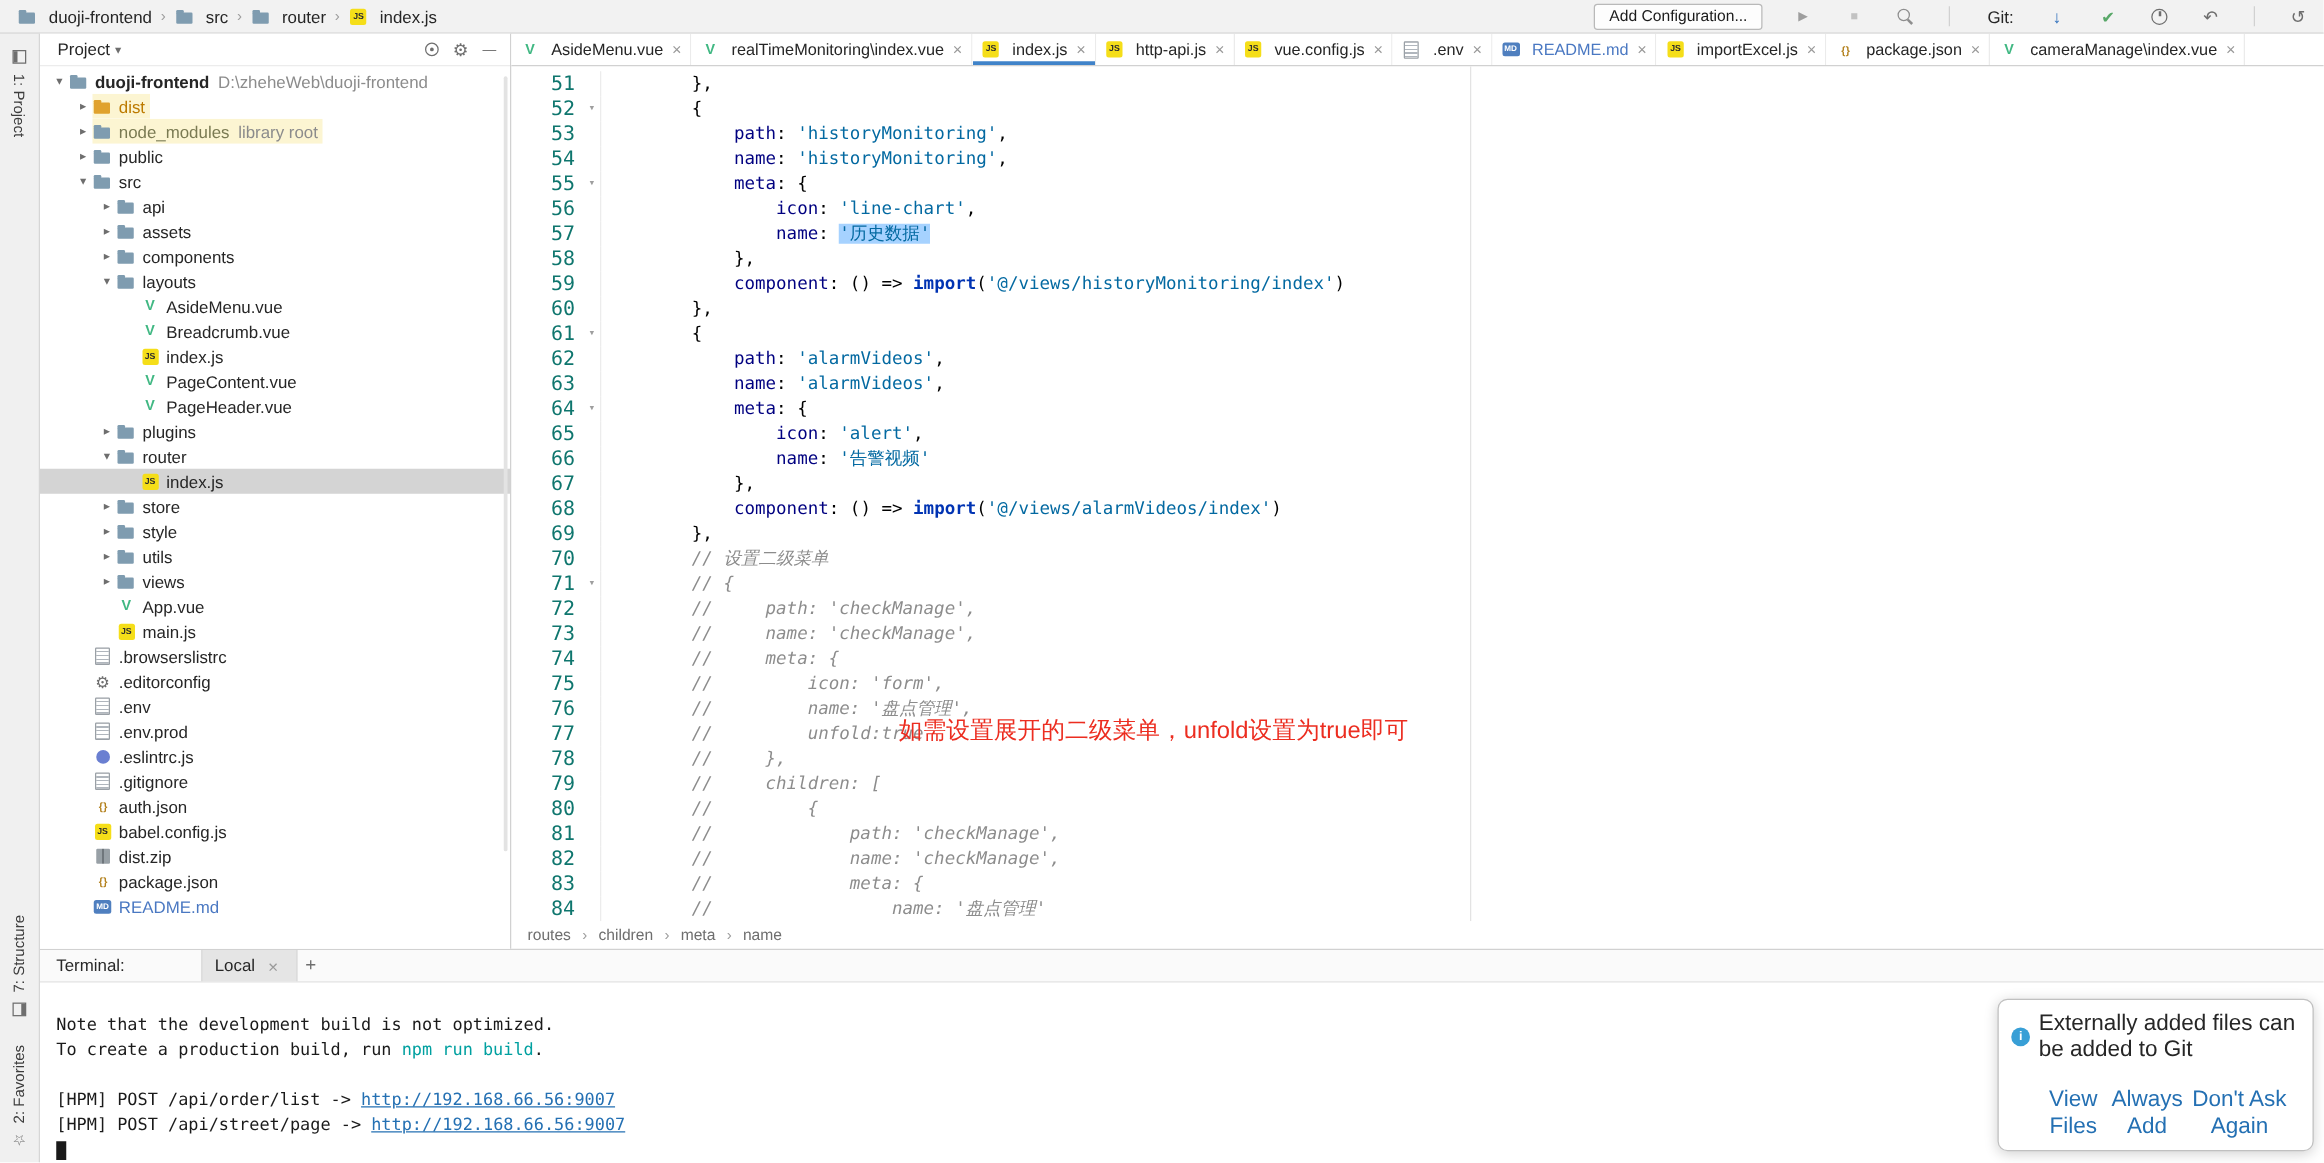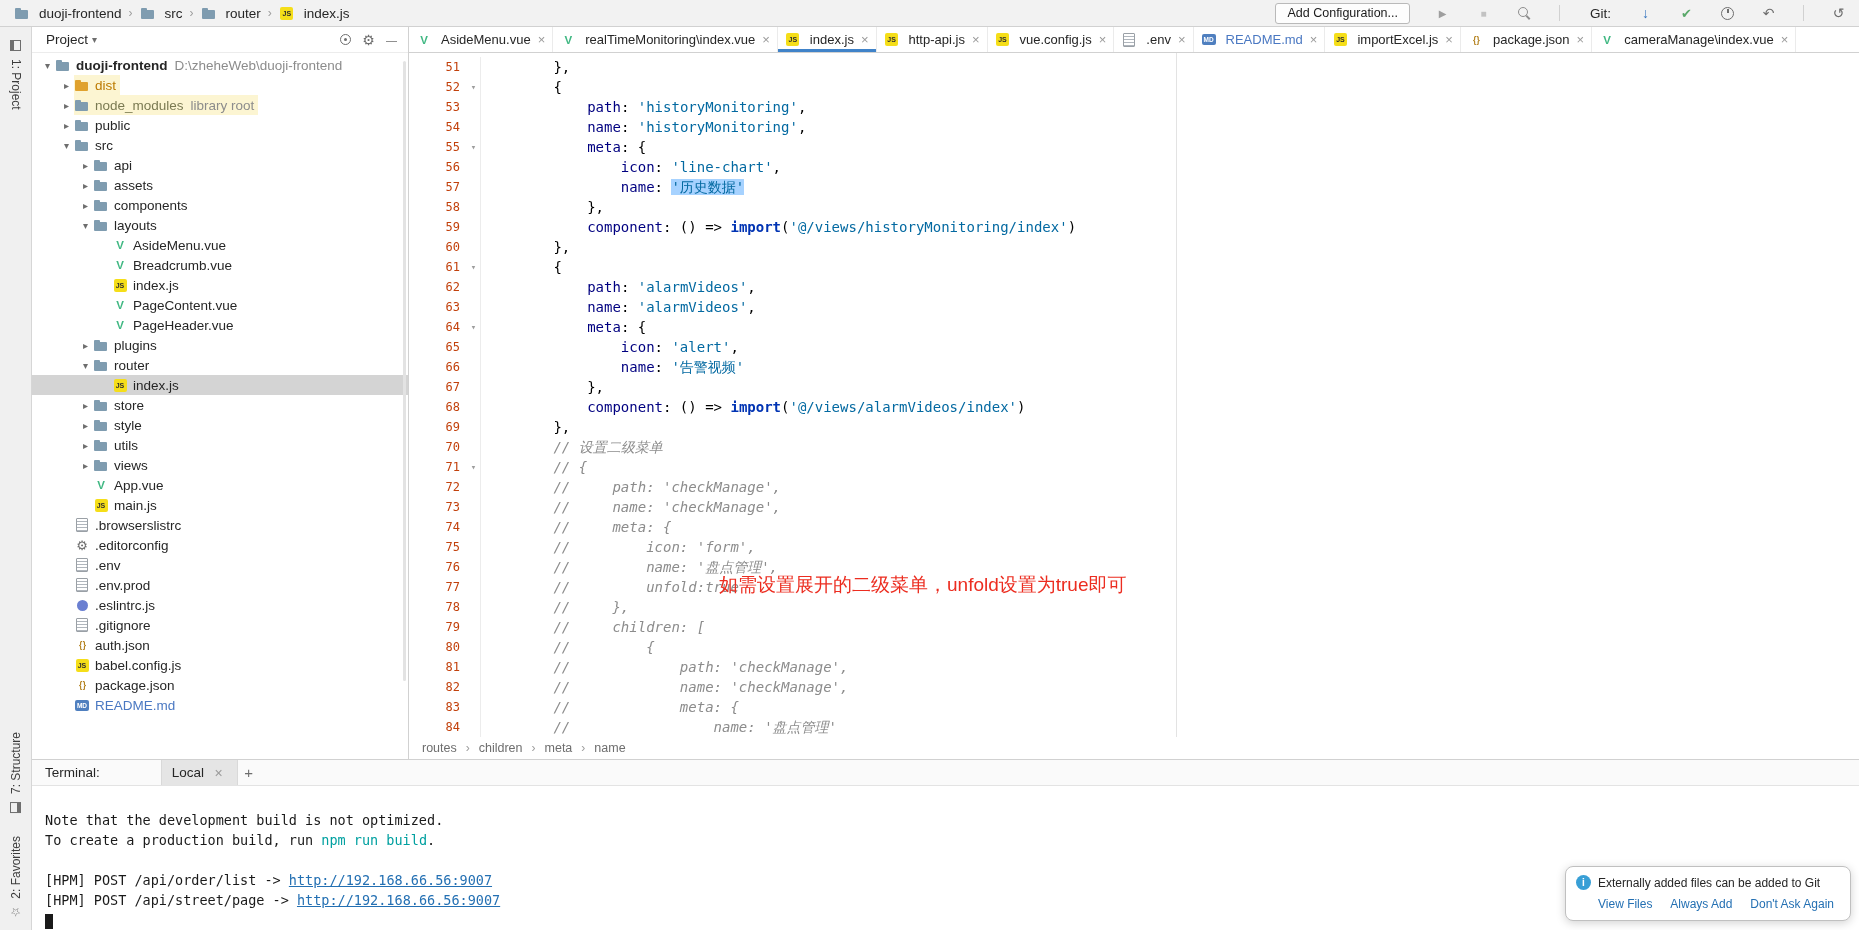--- a/index.html
+++ b/index.html
@@ -101,21 +101,21 @@
   .tabbar { height:26px; flex:none; display:flex; align-items:stretch; border-bottom:1px solid #d1d1d1; overflow:hidden; }
   .tab { display:flex; align-items:center; gap:4px; padding:0 7px; border-right:1px solid #ebebeb;
          font-size:13px; white-space:nowrap; position:relative; background:#fff; }
   .tab.active { box-shadow:inset 0 -3px 0 #4083c9; }
   .tab.mod .tlabel { color:#4a78c2; }
   .tclose { color:#9a9a9a; font-size:13px; margin-left:3px; }
 
   .code { flex:1; position:relative; font-family:"DejaVu Sans Mono","Liberation Mono",monospace;
           font-size:14px; line-height:20px; padding-top:4px; overflow:hidden; }
   .crow { display:flex; height:20px; }
-  .lnum { width:58px; flex:none; text-align:right; color:#c2410c; padding-right:7px; font-size:12px; }
+  .lnum { width:58px; flex:none; text-align:right; color:#0f766e; padding-right:7px; font-size:16px; }
   .foldc { width:14px; flex:none; text-align:center; color:#9e9e9e; font-size:9px; border-right:1px solid #ececec; }
   .cline { white-space:pre; padding-left:5px; }
   .tk-p { color:#000; }
   .tk-k { color:#000080; }
   .tk-s { color:#0369a1; }
   .tk-kw { color:#0033b3; font-weight:600; }
   .tk-c { color:#8c8c8c; font-style:italic; }
   .tk-hl { background:#a6d2ff; }
   .guide { position:absolute; left:767px; top:0; bottom:0; width:1px; background:#e3e3e3; }
   .annotation { position:absolute; left:310px; top:522px; font-size:19px; color:#ec2d20;
@@ -133,24 +133,24 @@
   .term-tab { display:flex; align-items:center; gap:6px; height:100%; padding:0 10px; background:#e5e5e5;
               border-left:1px solid #d9d9d9; border-right:1px solid #d9d9d9;margin-left:47px; }
   .term-content { flex:1; font-family:"DejaVu Sans Mono","Liberation Mono",monospace; font-size:13.5px;
                   line-height:20px; padding:24px 0 0 13px; color:#1a1a1a; }
   .tline { height:20px; white-space:pre; }
   .t-cmd { color:#00a0a0; }
   .t-url { color:#2470b3; text-decoration:underline; }
   .cursor { display:inline-block; width:8px; height:15px; background:#1a1a1a; vertical-align:middle; }
 
   
-  .notif { position:fixed; right:8px; bottom:9px; width:286px; background:#fff; border:1px solid #c0c0c0;
-           border-radius:8px; padding:8px 12px 9px 10px; box-shadow:0 2px 10px rgba(0,0,0,.18); font-size:12px; }
+  .notif { position:fixed; right:8px; bottom:9px; width:253px; background:#fff; border:1px solid #c0c0c0;
+           border-radius:8px; padding:8px 12px 9px 10px; box-shadow:0 2px 10px rgba(0,0,0,.18); font-size:18px; }
   .notif-row1 { display:flex; align-items:center; gap:7px; }
-  .notif-actions { display:flex; justify-content:space-between; margin-top:7px; padding:0 4px 0 22px; }
+  .notif-actions { display:flex; justify-content:space-between; margin-top:19px; padding:0 4px 0 22px;text-align:center; }
   .nlink { color:#2470b3; cursor:pointer; }
 </style>
 </head>
 <body>
 
 <div class="window">
 
   <div class="topbar">
     <div class="tb-crumbs">
         <span class="crumb">
@@ -439,20 +439,27 @@
               <div class="trow" style="padding-left: 27px;">
                 <span class="chev"></span>
                 <span class="tcont">
                   <span class="fi fi-js"></span>
                   <span class="tlabel">babel.config.js</span>
                 </span>
               </div>
               <div class="trow" style="padding-left: 27px;">
                 <span class="chev"></span>
                 <span class="tcont">
+                  <span class="fi fi-zip"></span>
+                  <span class="tlabel">dist.zip</span>
+                </span>
+              </div>
+              <div class="trow" style="padding-left: 27px;">
+                <span class="chev"></span>
+                <span class="tcont">
                   <span class="fi fi-json"></span>
                   <span class="tlabel">package.json</span>
                 </span>
               </div>
               <div class="trow mod" style="padding-left: 27px;">
                 <span class="chev"></span>
                 <span class="tcont">
                   <span class="fi fi-md"></span>
                   <span class="tlabel">README.md</span>
                 </span>

